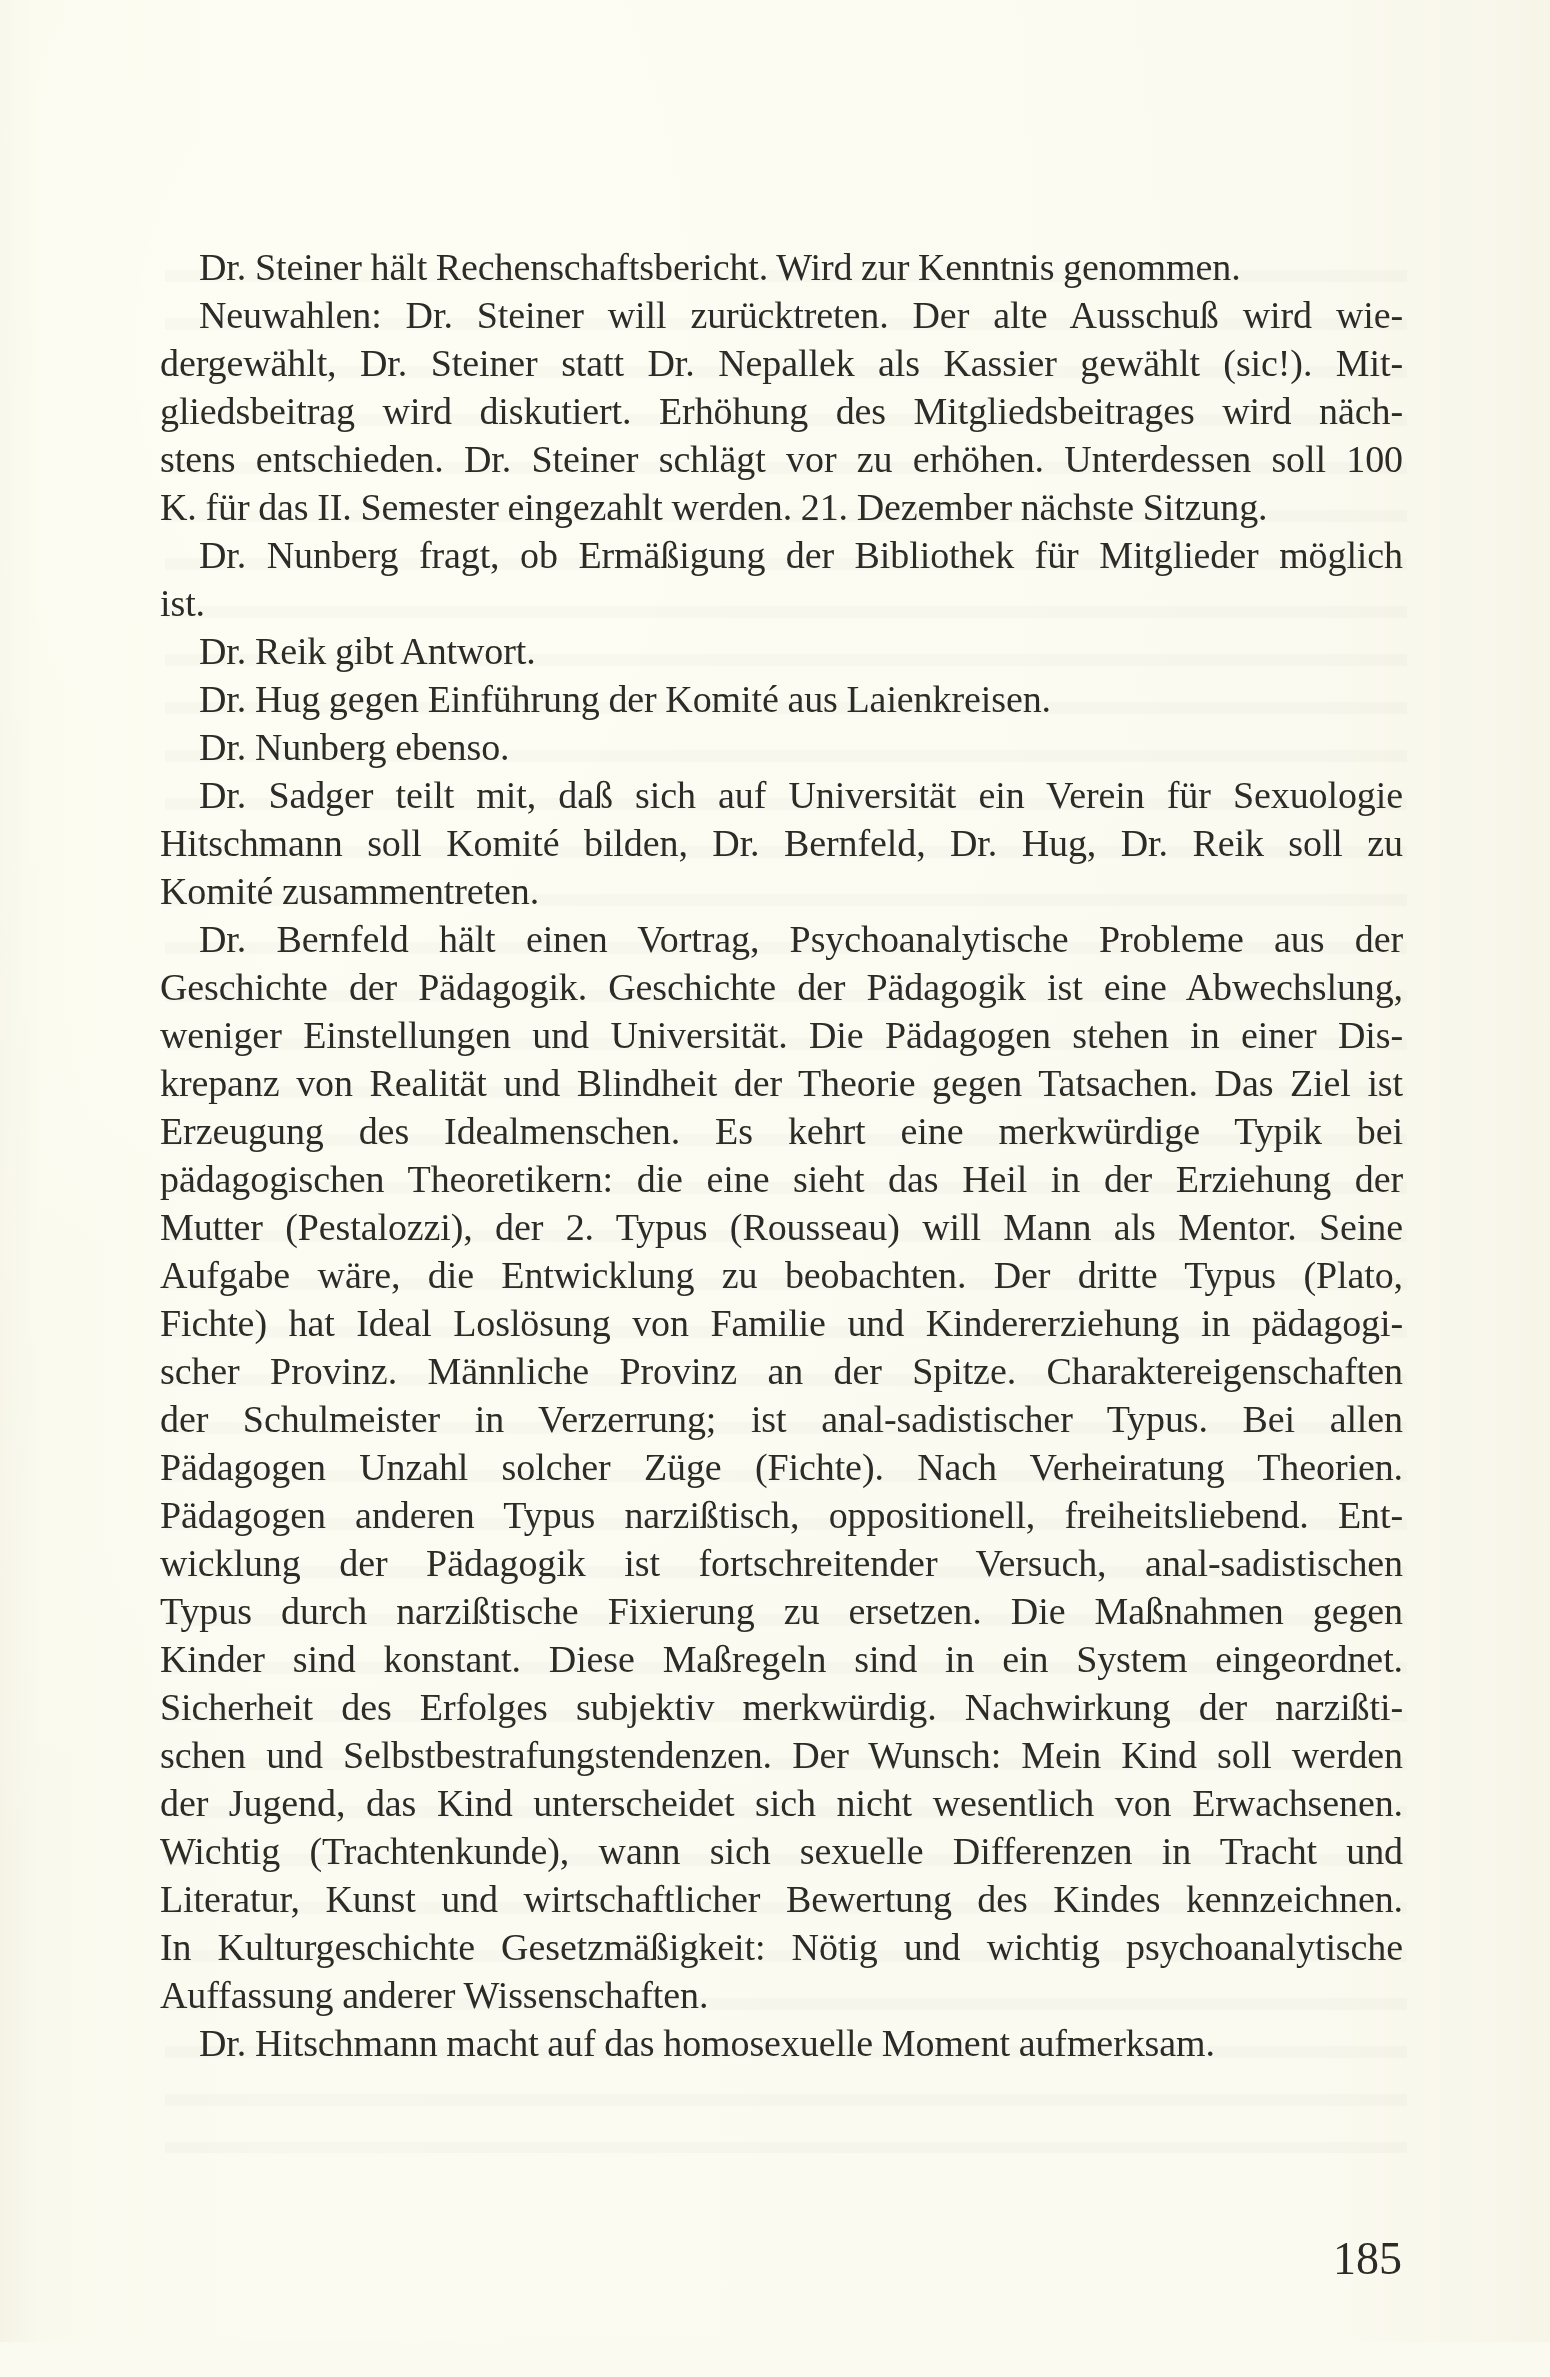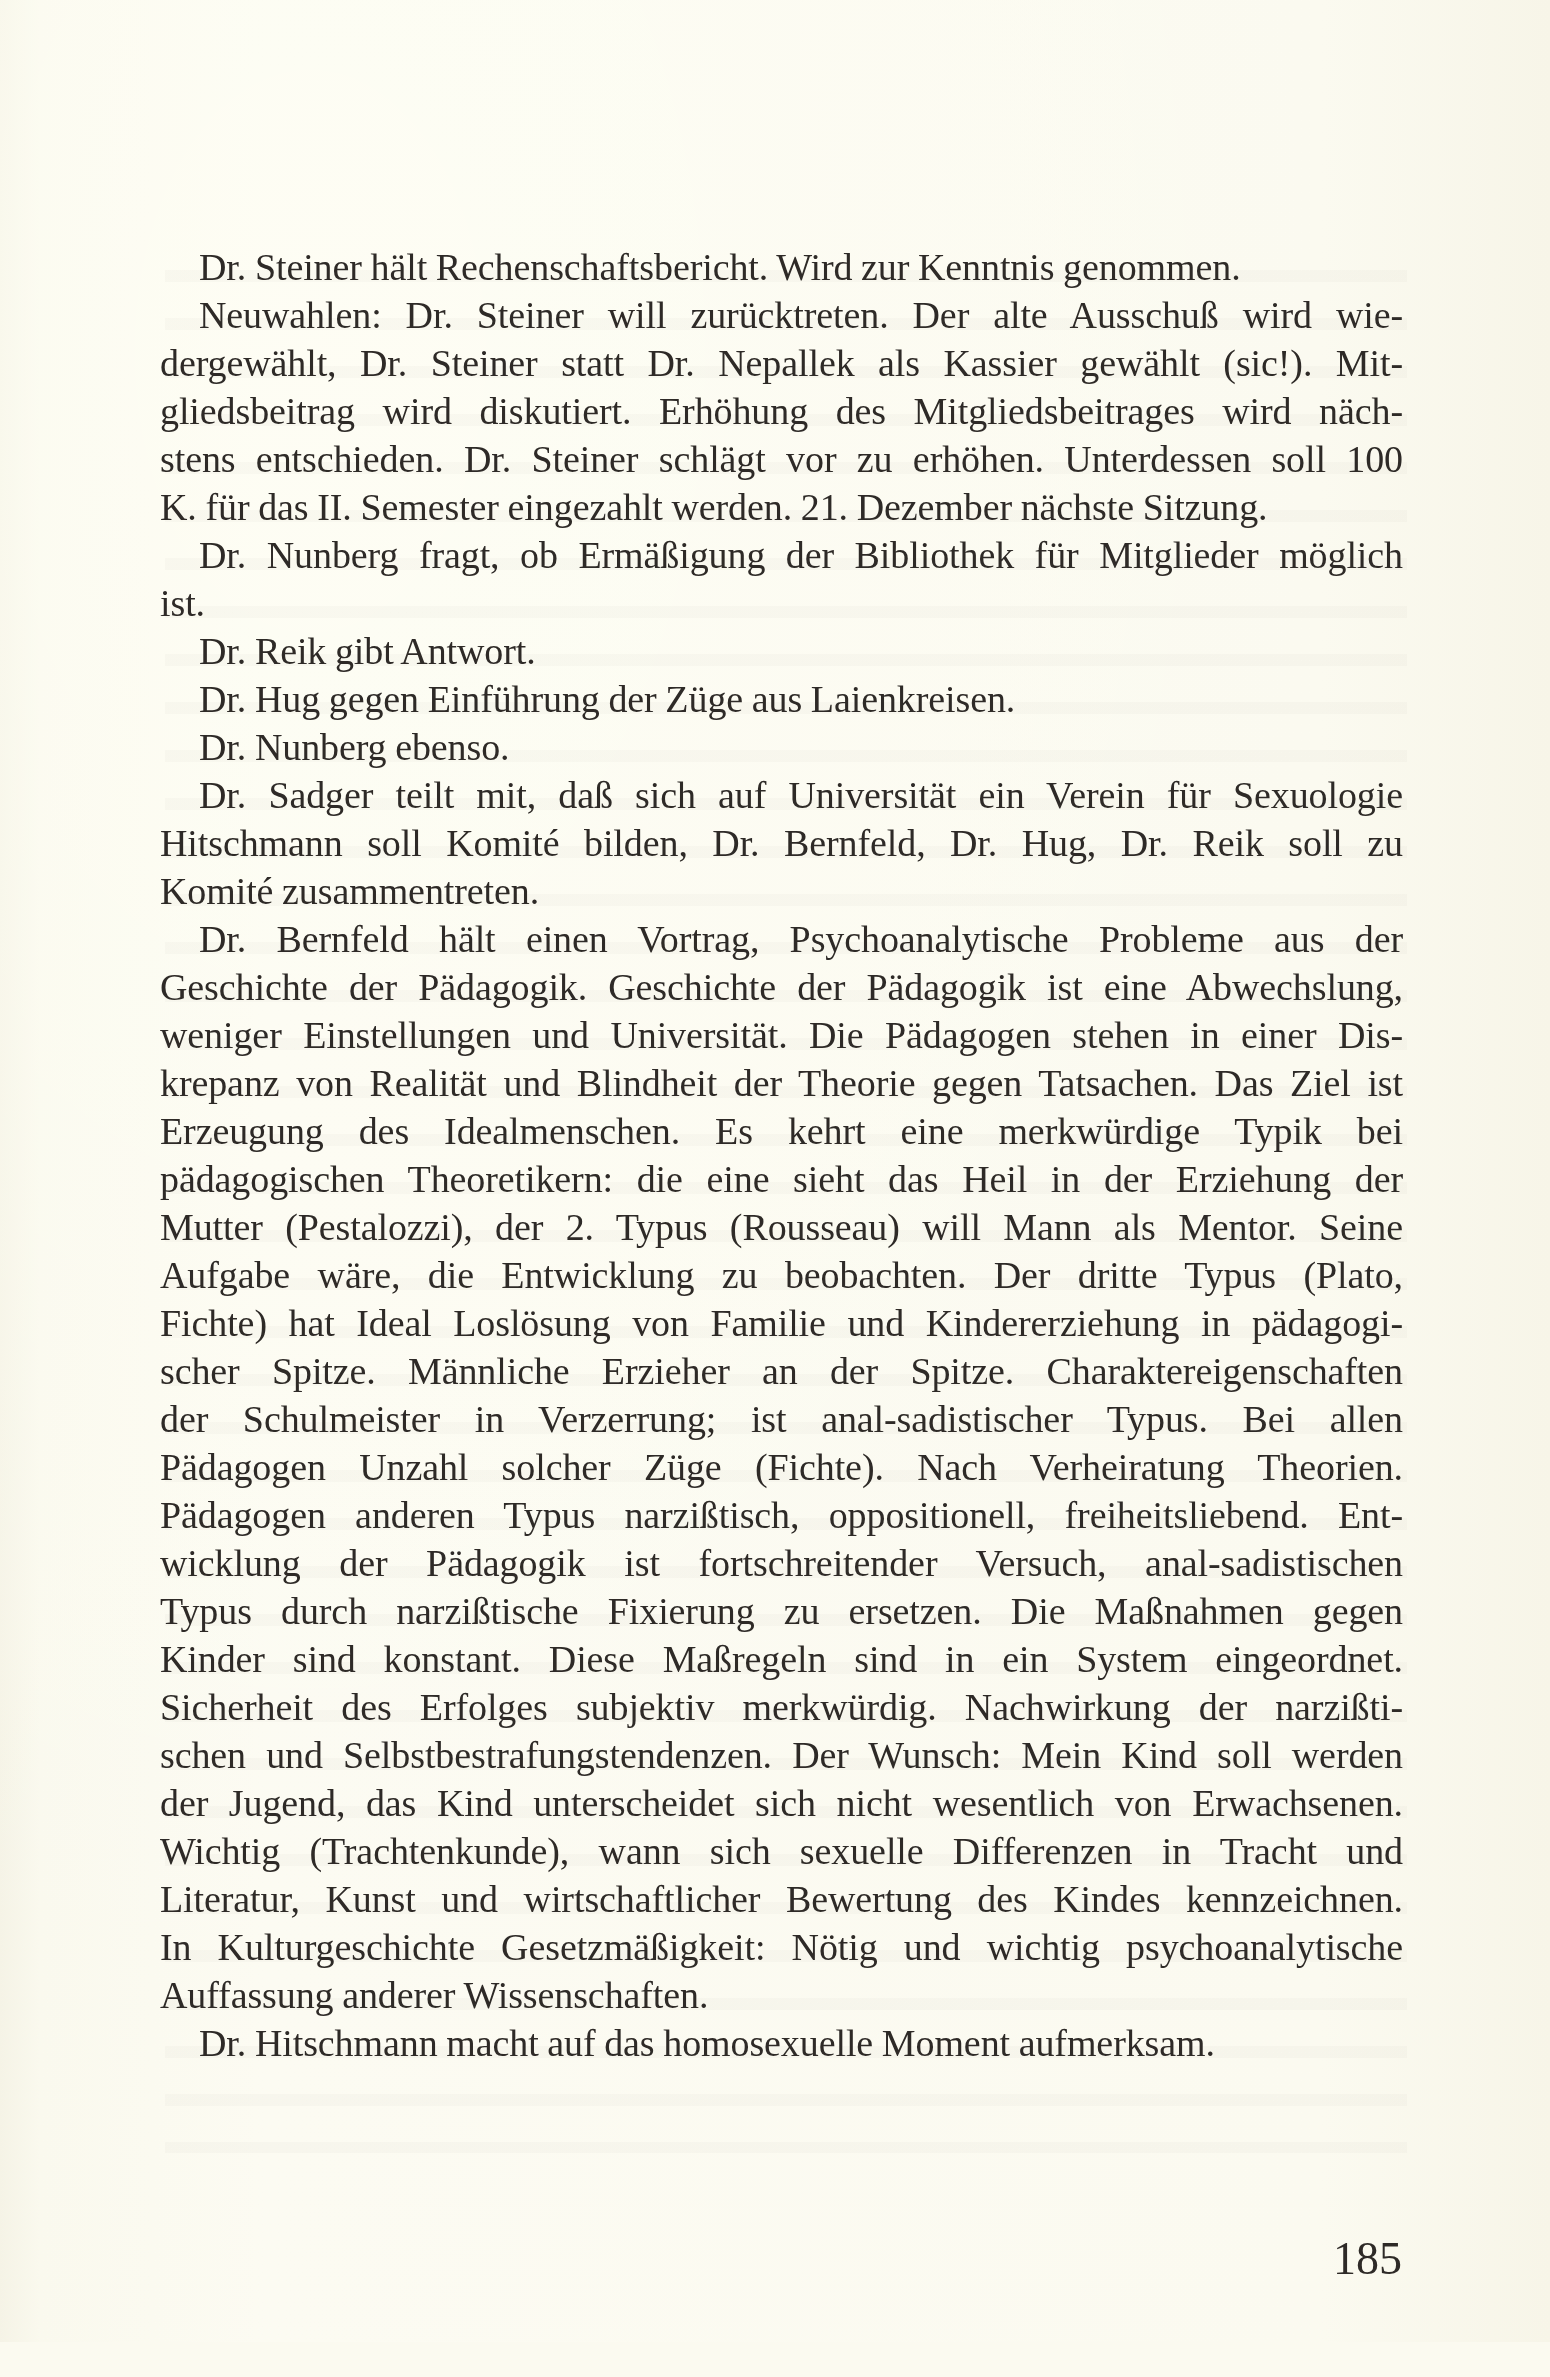--- a/index.html
+++ b/index.html
@@ -78,35 +78,35 @@
   <div class="text-block">
     <span class="line indent last">Dr. Steiner hält Rechenschaftsbericht. Wird zur Kenntnis genommen.</span>
     <span class="line indent">Neuwahlen: Dr. Steiner will zurücktreten. Der alte Ausschuß wird wie-</span>
     <span class="line">dergewählt, Dr. Steiner statt Dr. Nepallek als Kassier gewählt (sic!). Mit-</span>
     <span class="line">gliedsbeitrag wird diskutiert. Erhöhung des Mitgliedsbeitrages wird näch-</span>
     <span class="line">stens entschieden. Dr. Steiner schlägt vor zu erhöhen. Unterdessen soll 100</span>
     <span class="line last">K. für das II. Semester eingezahlt werden. 21. Dezember nächste Sitzung.</span>
     <span class="line indent">Dr. Nunberg fragt, ob Ermäßigung der Bibliothek für Mitglieder möglich</span>
     <span class="line last">ist.</span>
     <span class="line indent last">Dr. Reik gibt Antwort.</span>
-    <span class="line indent last">Dr. Hug gegen Einführung der Züge aus Laienkreisen.</span>
+    <span class="line indent last">Dr. Hug gegen Einführung der Komité aus Laienkreisen.</span>
     <span class="line indent last">Dr. Nunberg ebenso.</span>
     <span class="line indent">Dr. Sadger teilt mit, daß sich auf Universität ein Verein für Sexuologie</span>
     <span class="line">Hitschmann soll Komité bilden, Dr. Bernfeld, Dr. Hug, Dr. Reik soll zu</span>
     <span class="line last">Komité zusammentreten.</span>
     <span class="line indent">Dr. Bernfeld hält einen Vortrag, Psychoanalytische Probleme aus der</span>
     <span class="line">Geschichte der Pädagogik. Geschichte der Pädagogik ist eine Abwechslung,</span>
     <span class="line">weniger Einstellungen und Universität. Die Pädagogen stehen in einer Dis-</span>
     <span class="line">krepanz von Realität und Blindheit der Theorie gegen Tatsachen. Das Ziel ist</span>
     <span class="line">Erzeugung des Idealmenschen. Es kehrt eine merkwürdige Typik bei</span>
     <span class="line">pädagogischen Theoretikern: die eine sieht das Heil in der Erziehung der</span>
     <span class="line">Mutter (Pestalozzi), der 2. Typus (Rousseau) will Mann als Mentor. Seine</span>
     <span class="line">Aufgabe wäre, die Entwicklung zu beobachten. Der dritte Typus (Plato,</span>
     <span class="line">Fichte) hat Ideal Loslösung von Familie und Kindererziehung in pädagogi-</span>
-    <span class="line">scher Spitze. Männliche Erzieher an der Spitze. Charaktereigenschaften</span>
+    <span class="line">scher Provinz. Männliche Provinz an der Spitze. Charaktereigenschaften</span>
     <span class="line">der Schulmeister in Verzerrung; ist anal-sadistischer Typus. Bei allen</span>
     <span class="line">Pädagogen Unzahl solcher Züge (Fichte). Nach Verheiratung Theorien.</span>
     <span class="line">Pädagogen anderen Typus narzißtisch, oppositionell, freiheitsliebend. Ent-</span>
     <span class="line">wicklung der Pädagogik ist fortschreitender Versuch, anal-sadistischen</span>
     <span class="line">Typus durch narzißtische Fixierung zu ersetzen. Die Maßnahmen gegen</span>
     <span class="line">Kinder sind konstant. Diese Maßregeln sind in ein System eingeordnet.</span>
     <span class="line">Sicherheit des Erfolges subjektiv merkwürdig. Nachwirkung der narzißti-</span>
     <span class="line">schen und Selbstbestrafungstendenzen. Der Wunsch: Mein Kind soll werden</span>
     <span class="line">der Jugend, das Kind unterscheidet sich nicht wesentlich von Erwachsenen.</span>
     <span class="line">Wichtig (Trachtenkunde), wann sich sexuelle Differenzen in Tracht und</span>

